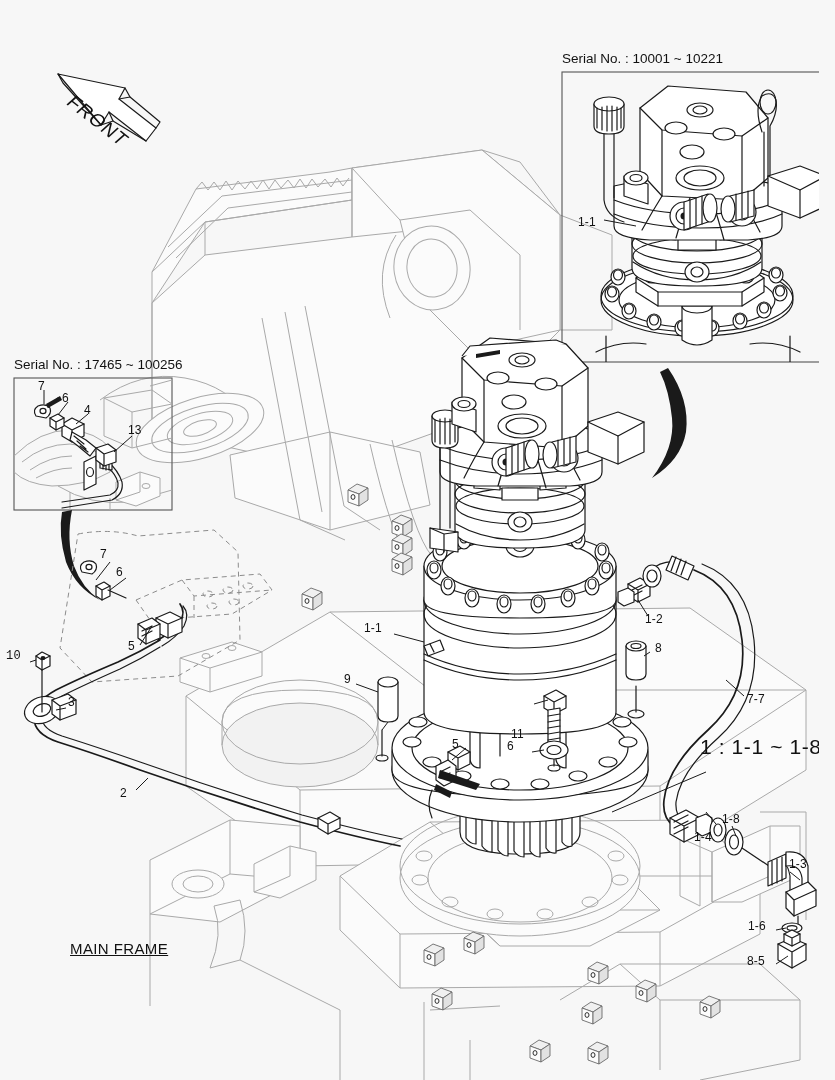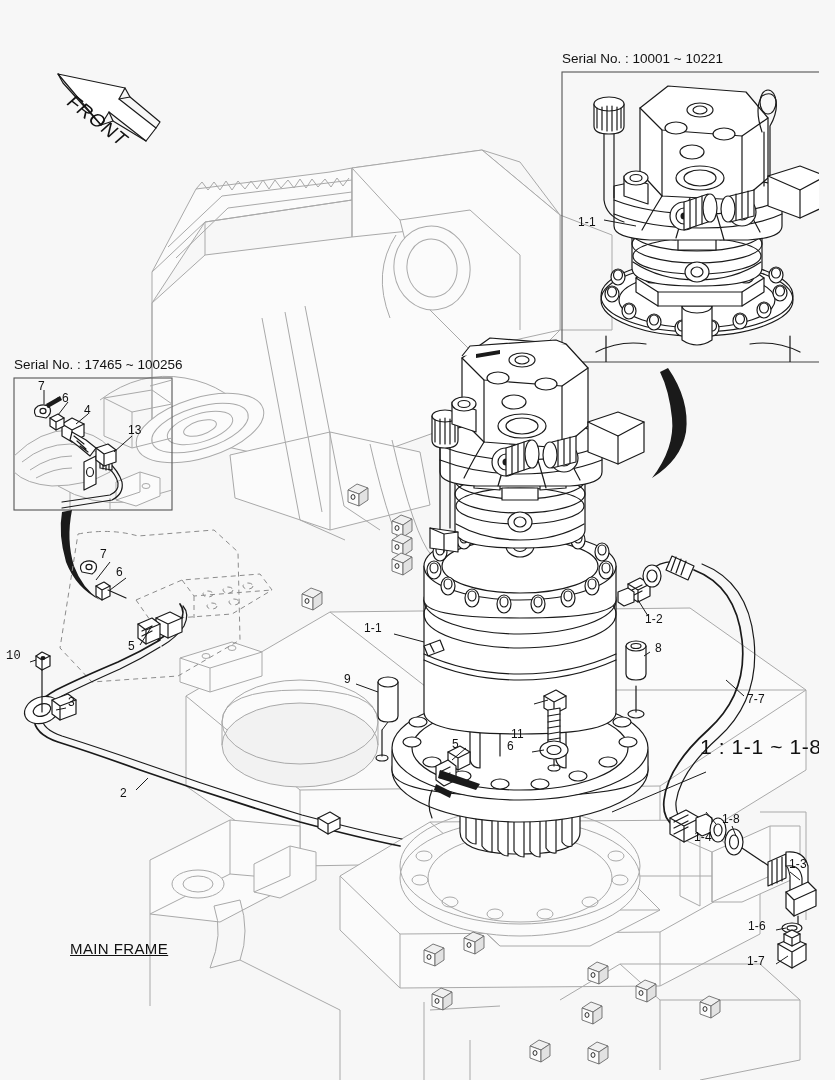--- a/index.html
+++ b/index.html
@@ -807,15 +807,15 @@
 <div class="lbl callout" style="left:507px; top:740px;">6</div>
 
 <div class="lbl callout" style="left:645px; top:613px;">1-2</div>
 <div class="lbl callout" style="left:655px; top:642px;">8</div>
 <div class="lbl callout" style="left:747px; top:693px;">7-7</div>
 
 <div class="lbl callout" style="left:694px; top:831px;">1-4</div>
 <div class="lbl callout" style="left:722px; top:813px;">1-8</div>
 <div class="lbl callout" style="left:789px; top:858px;">1-3</div>
 <div class="lbl callout" style="left:748px; top:920px;text-align:center;">1-6</div>
-<div class="lbl callout" style="left:747px; top:955px;">1-7</div>
+<div class="lbl callout" style="left:747px; top:955px;">8-5</div>
 
 </div>
 
 </body></html>

